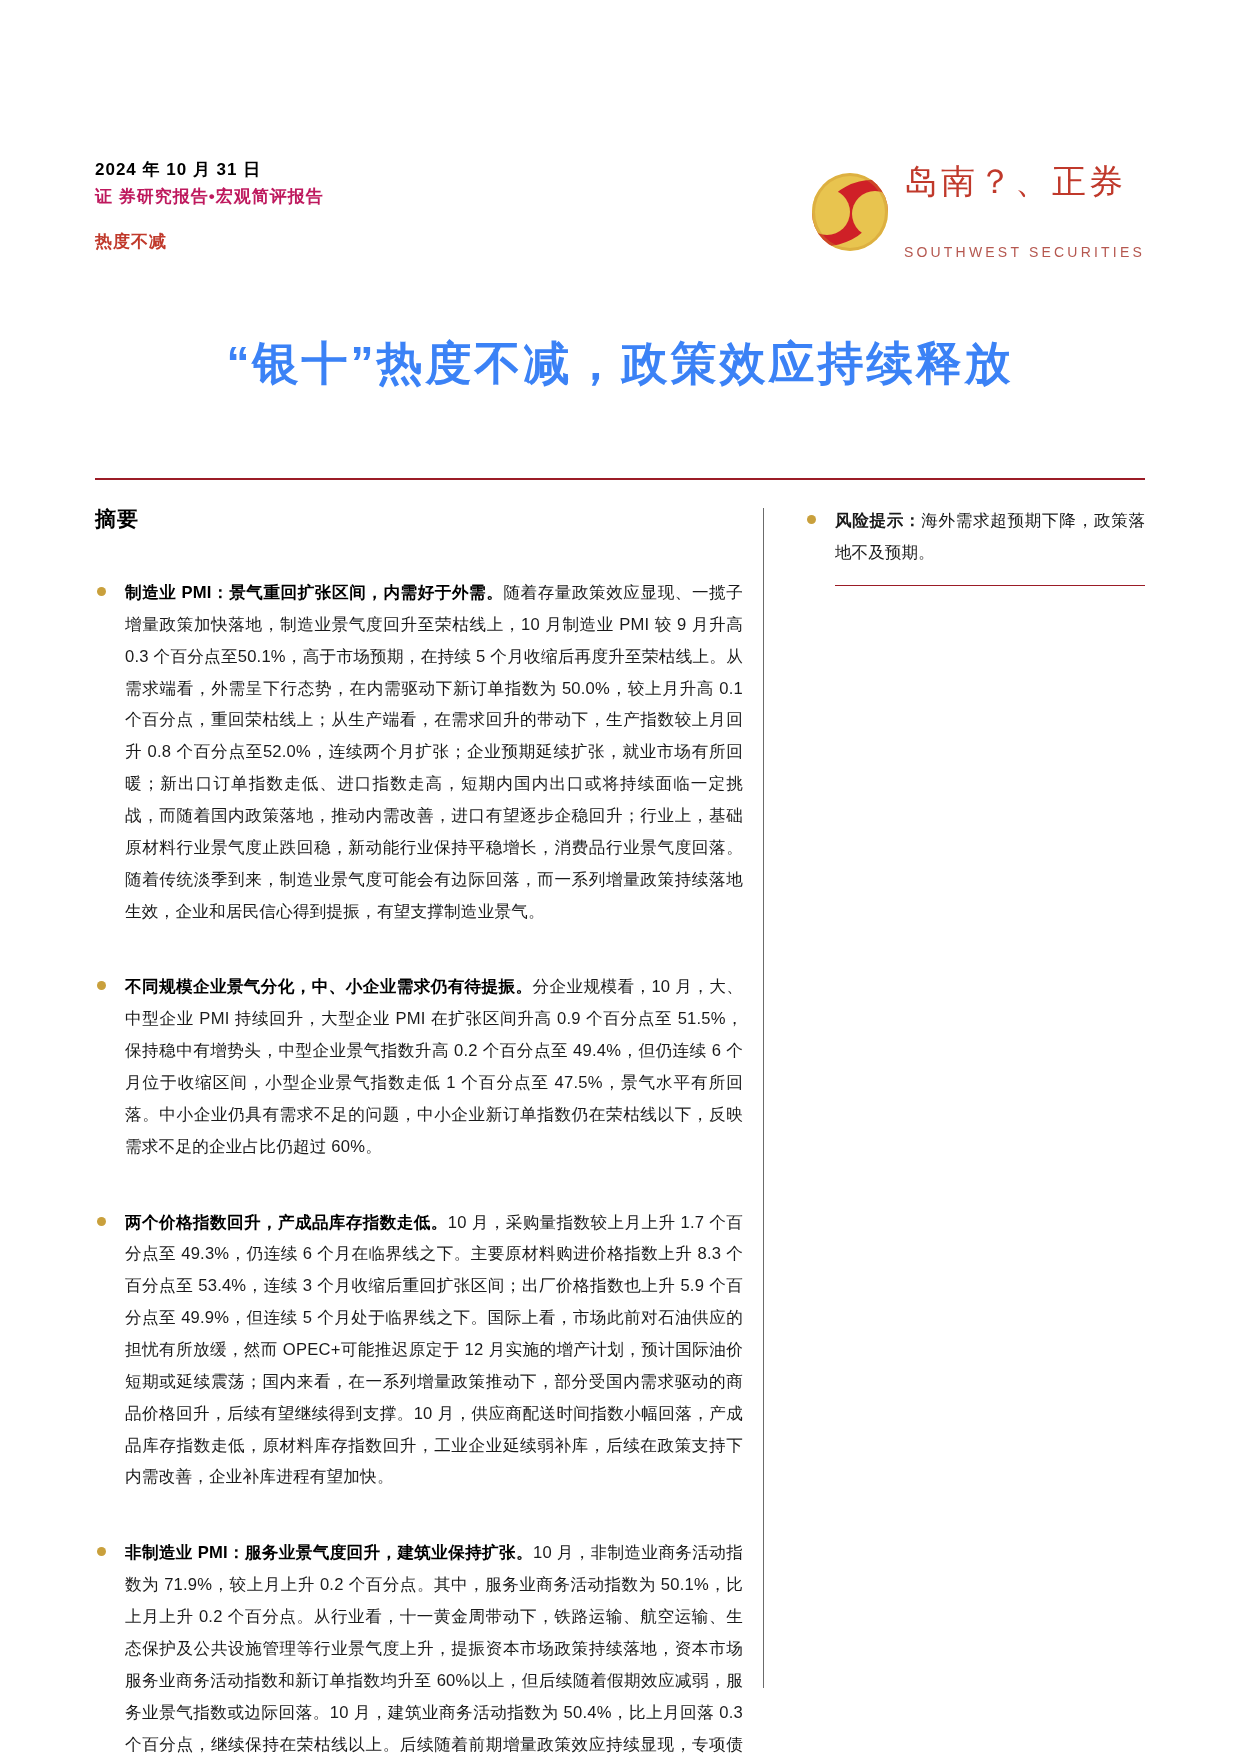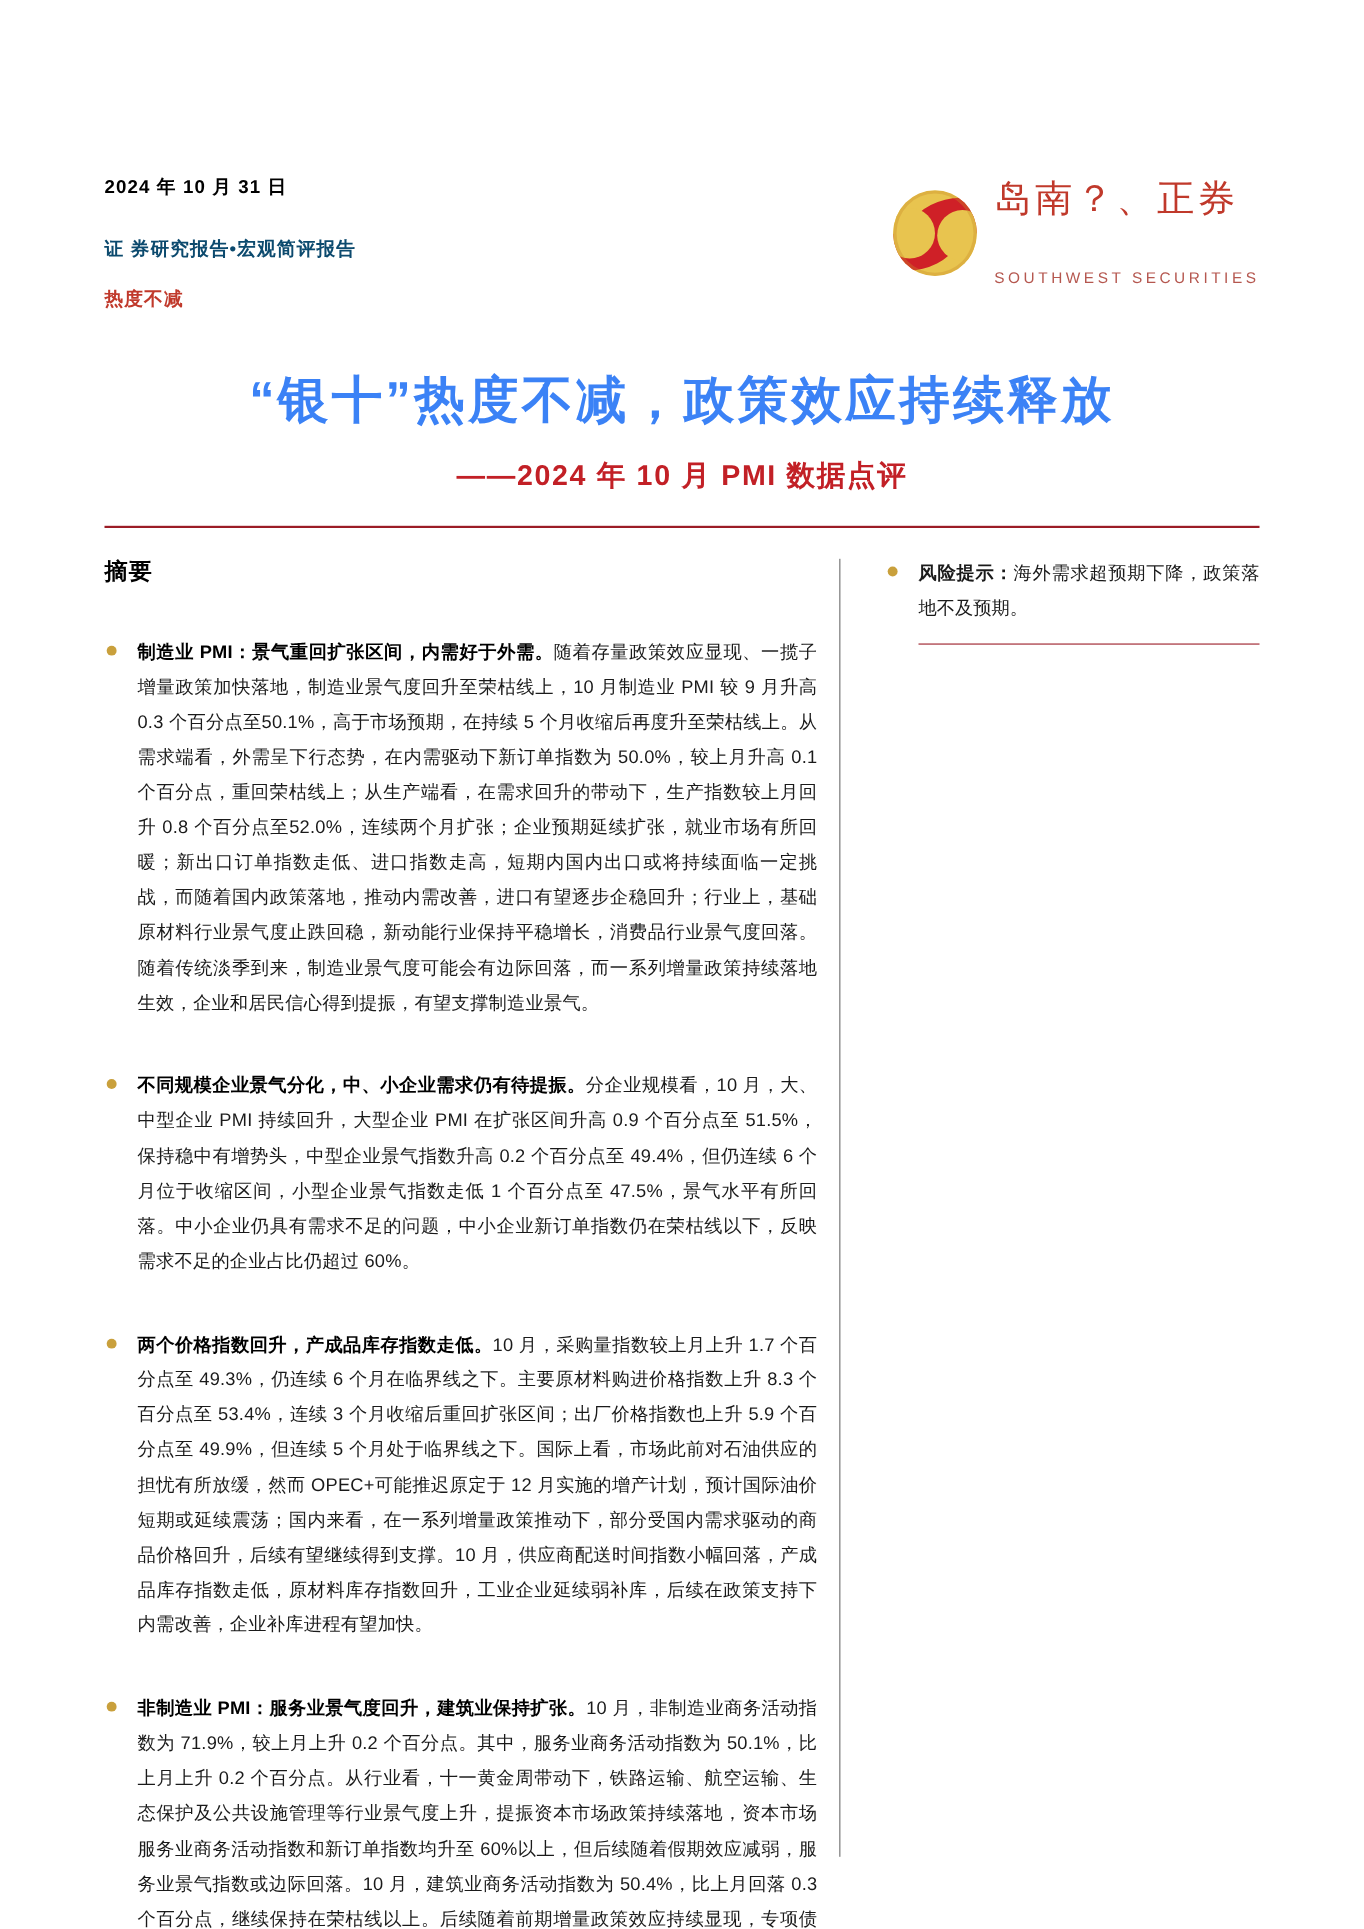--- a/index.html
+++ b/index.html
@@ -30,24 +30,24 @@
   }
   .header-left { position: absolute; left: 0; top: 0; }
   .doc-date {
     font-size: 17px;
     font-weight: bold;
     color: #000;
     letter-spacing: 1px;
     white-space: nowrap;
   }
   .doc-kind {
-    margin-top: 34px;
+    margin-top: 4px;
     font-size: 17px;
     font-weight: bold;
-    color: #0c4a6e;
+    color: #be185d;
     letter-spacing: 1px;
     white-space: nowrap;
   }
   .doc-tag {
     margin-top: 22px;
     font-size: 17px;
     font-weight: bold;
     color: #c0392b;
     letter-spacing: 1px;
     white-space: nowrap;
@@ -275,21 +275,20 @@
       </div>
       <div class="logo-text">
         <div class="logo-cn">岛南？、正券</div>
         <div class="logo-en">SOUTHWEST SECURITIES</div>
       </div>
     </div>
   </div>
 
   <div class="title-area">
     <div class="main-title">“银十”热度不减，政策效应持续释放</div>
-    <div class="sub-title">——2024 年 10 月 PMI 数据点评</div>
   </div>
 
   <div class="top-rule"></div>
 
   <div class="columns">
 
     <div class="col-left">
       <div class="section-heading">摘要</div>
 
       <div class="bullet-item">

